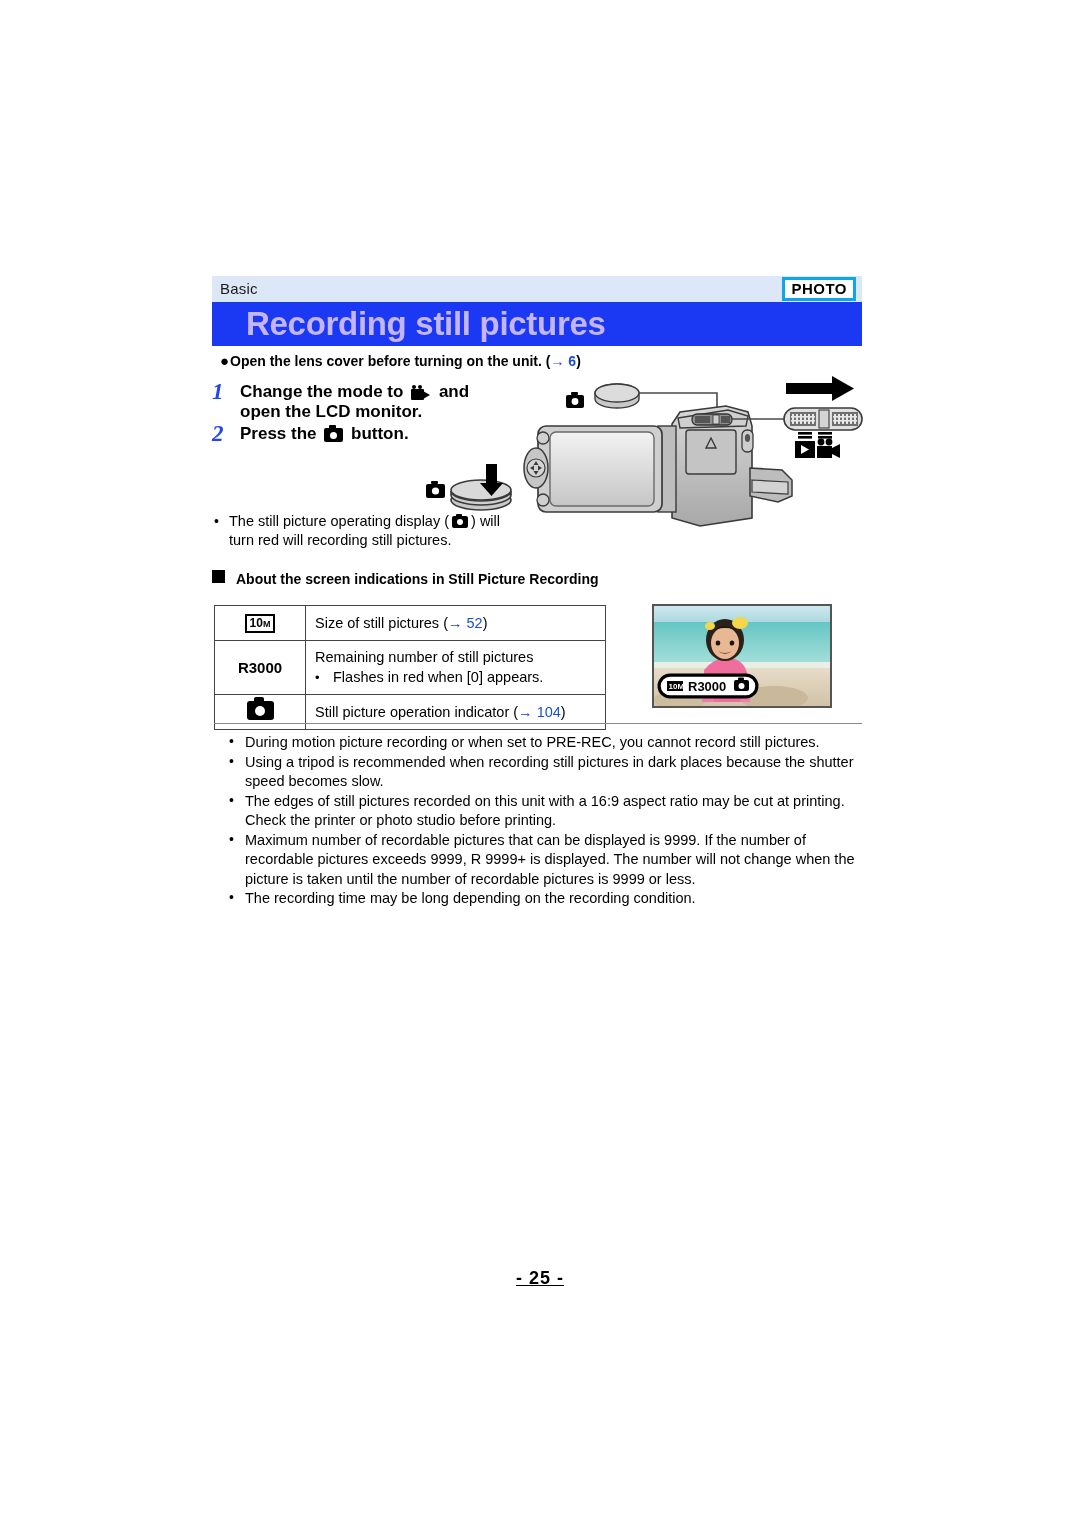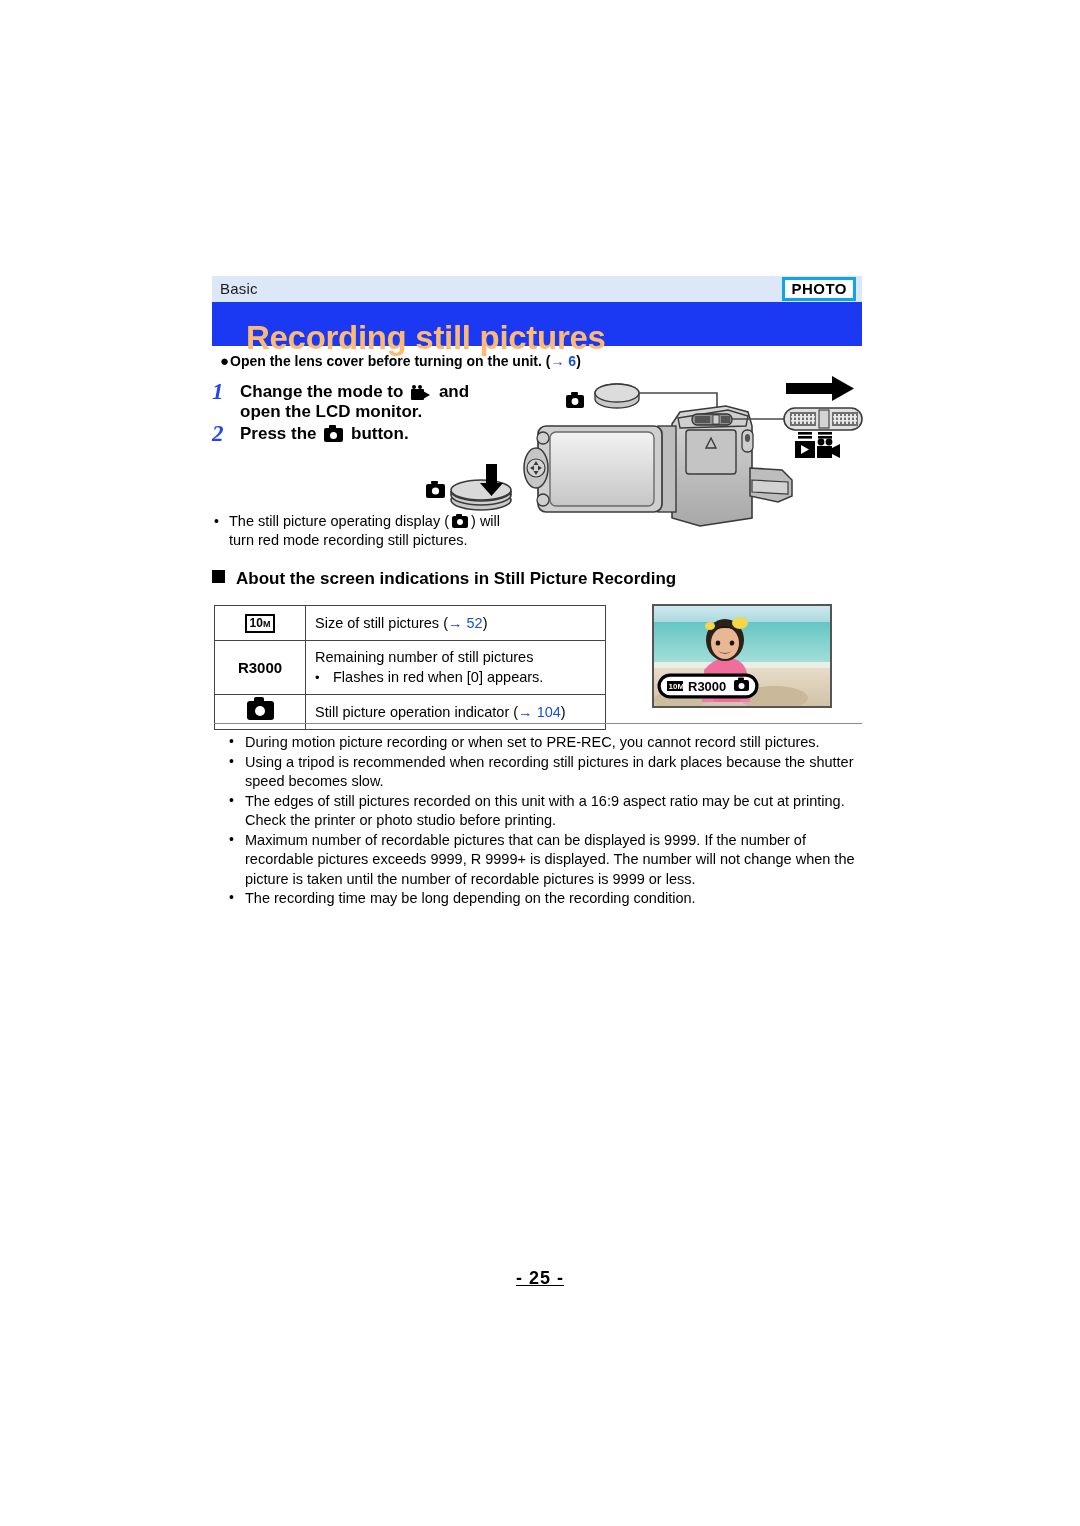--- a/index.html
+++ b/index.html
@@ -57,22 +57,22 @@
     position: absolute;
     left: 212px;
     top: 302px;
     width: 650px;
     height: 44px;
     background: #1b39f2;
   }
   .hdr-title {
     position: absolute;
     left: 34px;
-    top: 15px;
-    color: #fdba74;
+    top: 1px;
+    color: #c4b5fd;
     font-size: 33px;
     font-weight: bold;
     line-height: 42px;
     letter-spacing: -0.3px;
   }
 
   
   .lead-note {
     position: absolute;
     left: 220px;
@@ -226,21 +226,21 @@
     top: 368px;
     width: 350px;
     height: 172px;
   }
 
   
   .sec-head {
     position: absolute;
     left: 212px;
     top: 568px;
-    font-size: 17px;
+    font-size: 14px;
     font-weight: bold;
     line-height: 22px;
   }
   .sec-sq {
     display: inline-block;
     width: 13px;
     height: 13px;
     background: #000000;
     margin-right: 11px;
     vertical-align: 1px;
@@ -436,21 +436,21 @@
 
       <g>
         <rect x="62" y="2" width="11" height="20" fill="#000"></rect>
         <polygon points="56,21 79,21 67.5,34" fill="#000"></polygon>
       </g>
     </svg>
   </div>
 
   <div class="sub-note">
     <span class="dot">•</span>
-    <span class="txt"><span>The still picture operating display (</span><span class="ico-photo sm"></span><span>) will</span><br><span>turn red mode recording still pictures.</span></span>
+    <span class="txt"><span>The still picture operating display (</span><span class="ico-photo sm"></span><span>) will</span><br><span>turn red will recording still pictures.</span></span>
   </div>
 
   <div class="cam-ill">
     <svg width="350" height="172" viewBox="0 0 350 172">
       <defs>
         <linearGradient id="lcdg" x1="0" y1="0" x2="0" y2="1">
           <stop offset="0%" stop-color="#f2f2f2"></stop>
           <stop offset="100%" stop-color="#c6c6c6"></stop>
         </linearGradient>
         <linearGradient id="bodyg" x1="0" y1="0" x2="0" y2="1">

